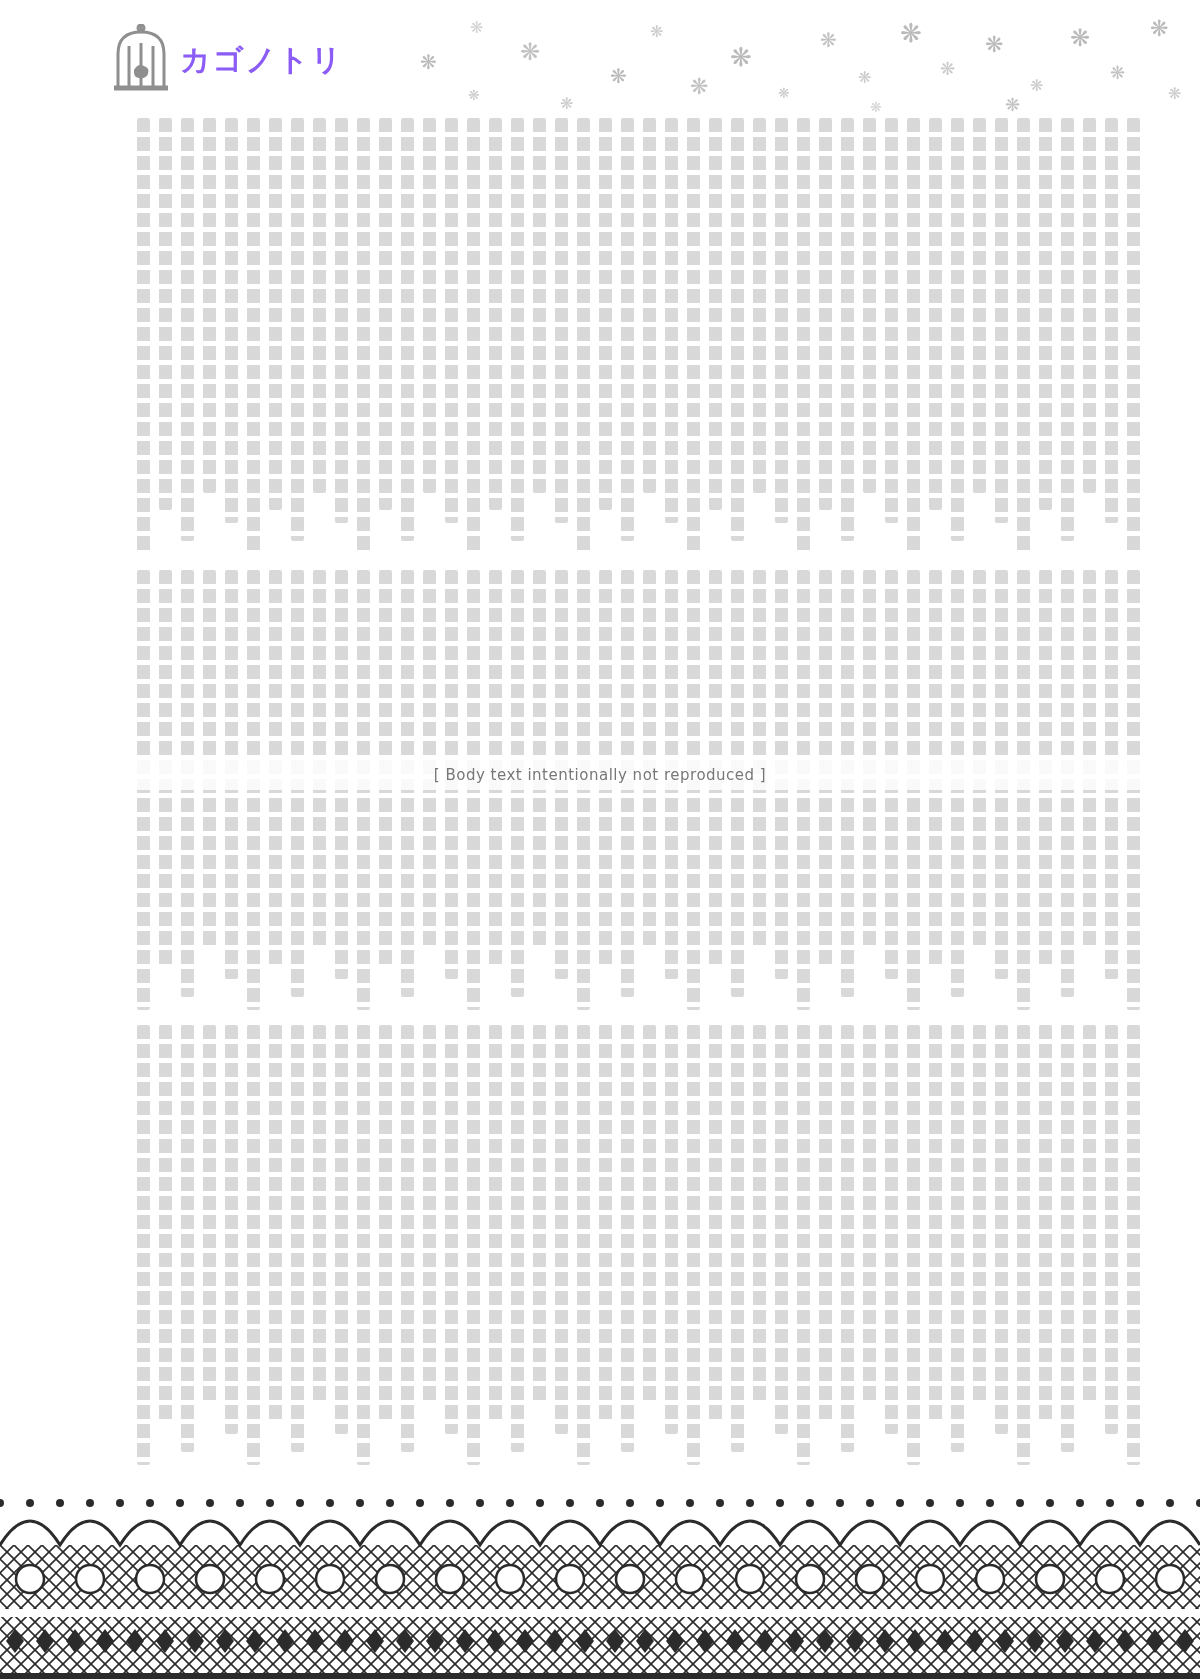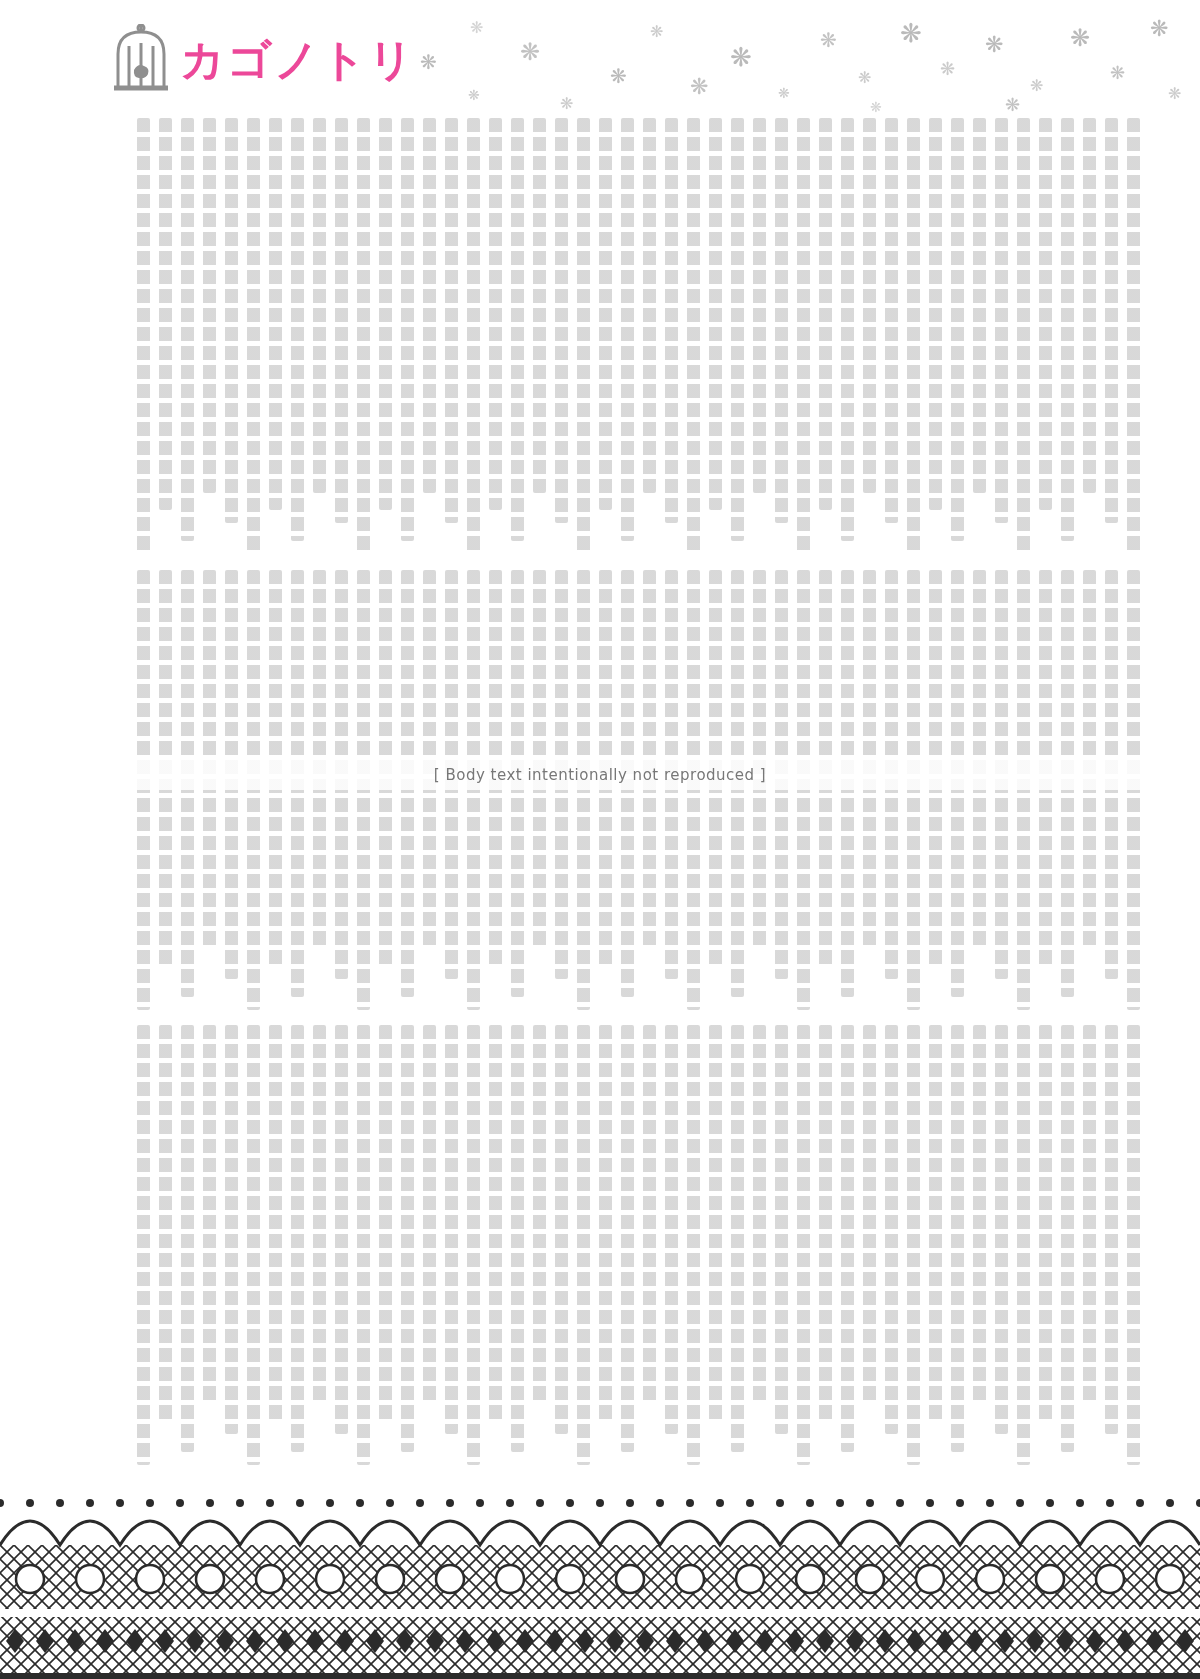--- a/index.html
+++ b/index.html
@@ -3,21 +3,21 @@
 <meta charset="utf-8">
 <style>
   html,body{margin:0;padding:0;}
   body{
     width:1200px;height:1679px;position:relative;overflow:hidden;
     background:#ffffff;font-family:"DejaVu Sans",sans-serif;
   }
   .header{position:absolute;top:24px;left:110px;display:flex;align-items:center;gap:8px;}
   .cage-icon{width:62px;height:72px;}
   .page-title{
-    font-size:44px;font-weight:bold;color:#ec4899;letter-spacing:2px;
+    font-size:30px;font-weight:bold;color:#8b5cf6;letter-spacing:2px;
     font-family:"DejaVu Sans",sans-serif;
   }
   .flower{position:absolute;color:#a9a9a9;user-select:none;line-height:1;}
   .band{position:absolute;left:110px;right:60px;display:flex;flex-direction:row-reverse;justify-content:flex-start;gap:9px;}
   .band .col{
     width:13px;border-radius:2px;
     background:repeating-linear-gradient(
       to bottom,
       #b9b9b9 0px,#b9b9b9 14px,
       rgba(0,0,0,0) 14px,rgba(0,0,0,0) 19px);

